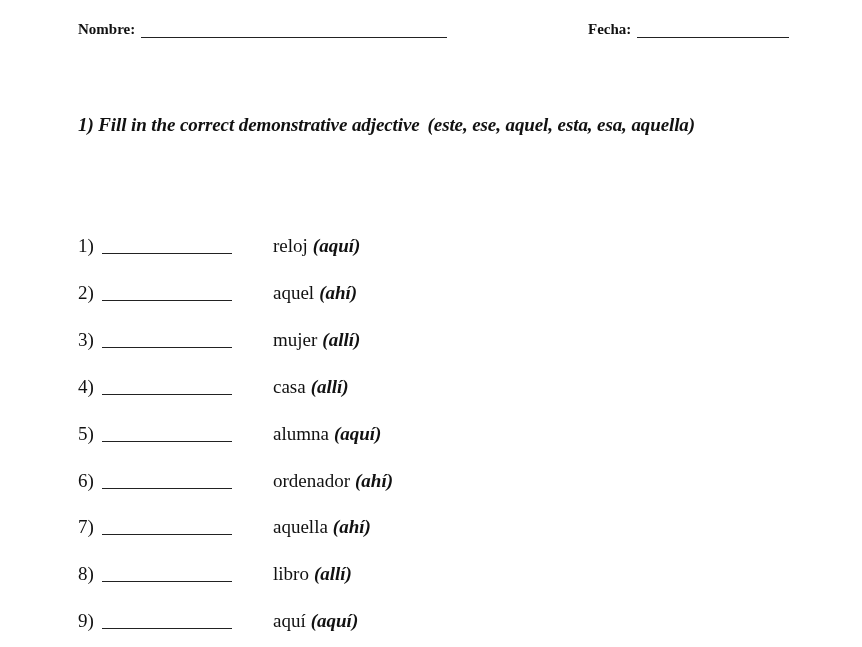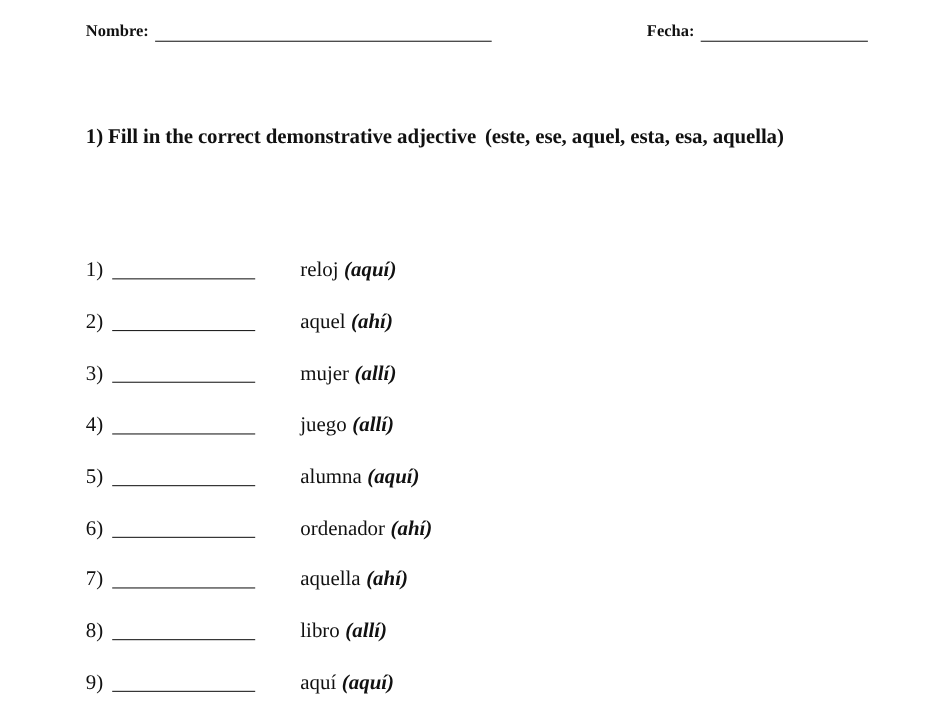--- a/index.html
+++ b/index.html
@@ -40,20 +40,21 @@
     .instruction {
       position: absolute;
       left: 78px;
       top: 110px;
       width: 720px;
       font-weight: bold;
       font-size: 19px;
       line-height: 30px;
       font-family: "Liberation Serif", "DejaVu Serif", serif;
       letter-spacing: -0.1px;
+      font-style: italic;
     }
     .instruction .options { margin-left: 8px; }
 
     .item {
       position: absolute;
       left: 78px;
       height: 28px;
       font-size: 19px;
       line-height: 28px;
       white-space: nowrap;
@@ -120,21 +121,21 @@
 
 <div class="item" style="top:326px;">
   <span class="num">3)</span>
   <input class="answer-blank" type="text" value="" style="">
   <span class="word"><span>mujer</span><span class="location">(allí)</span></span>
 </div>
 
 <div class="item" style="top:373px;">
   <span class="num">4)</span>
   <input class="answer-blank" type="text" value="" style="">
-  <span class="word"><span>juego</span><span class="location">(allí)</span></span>
+  <span class="word"><span>casa</span><span class="location">(allí)</span></span>
 </div>
 
 <div class="item" style="top:420px;">
   <span class="num">5)</span>
   <input class="answer-blank" type="text" value="" style="">
   <span class="word"><span>alumna</span><span class="location">(aquí)</span></span>
 </div>
 
 <div class="item" style="top:467px;">
   <span class="num">6)</span>

